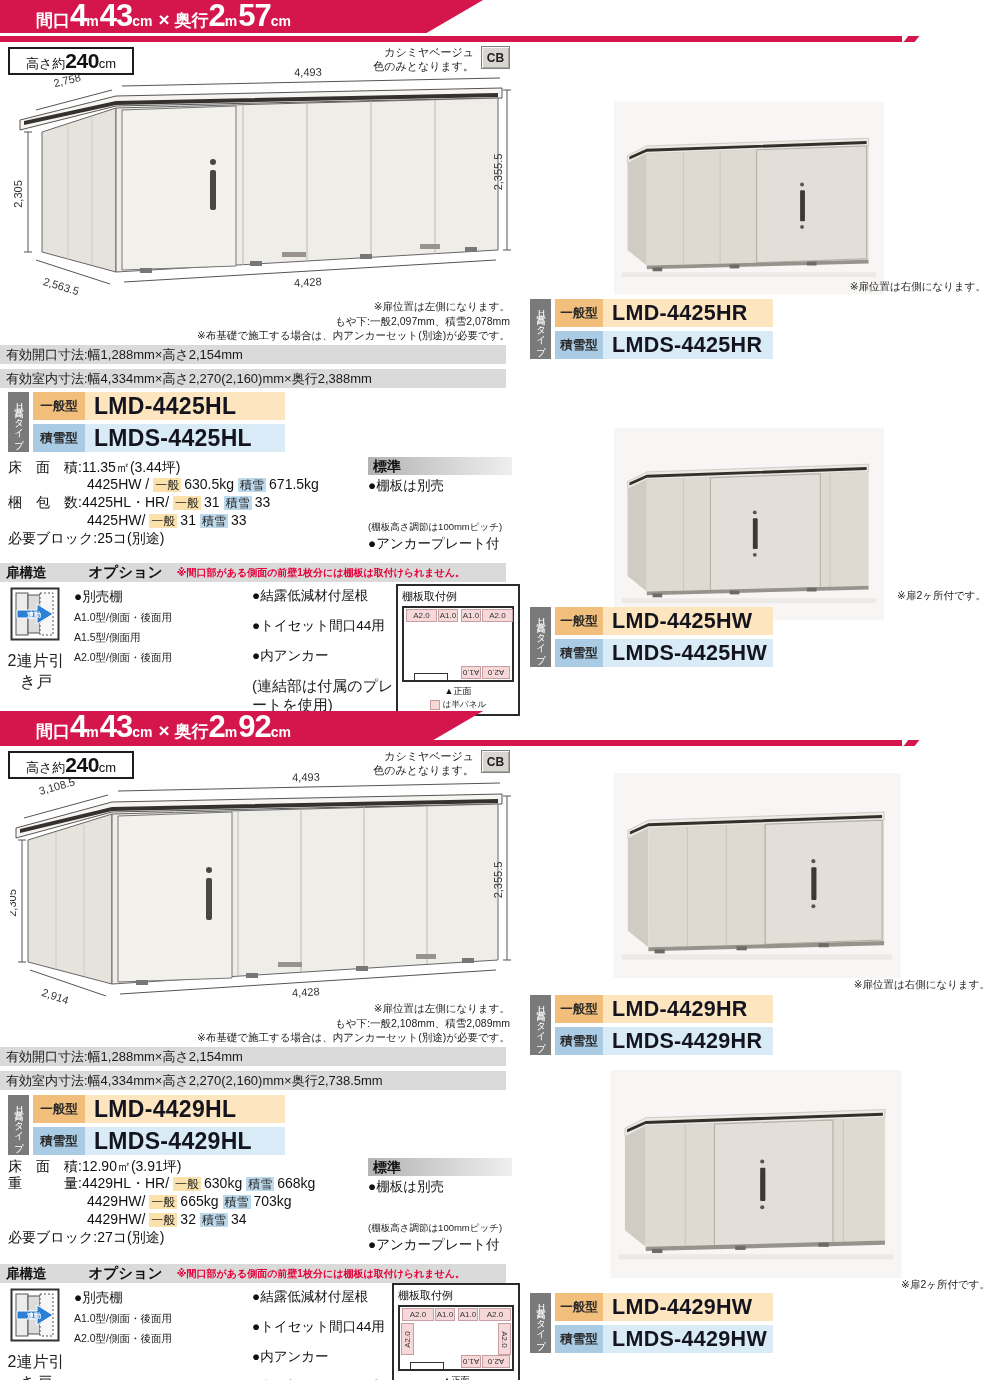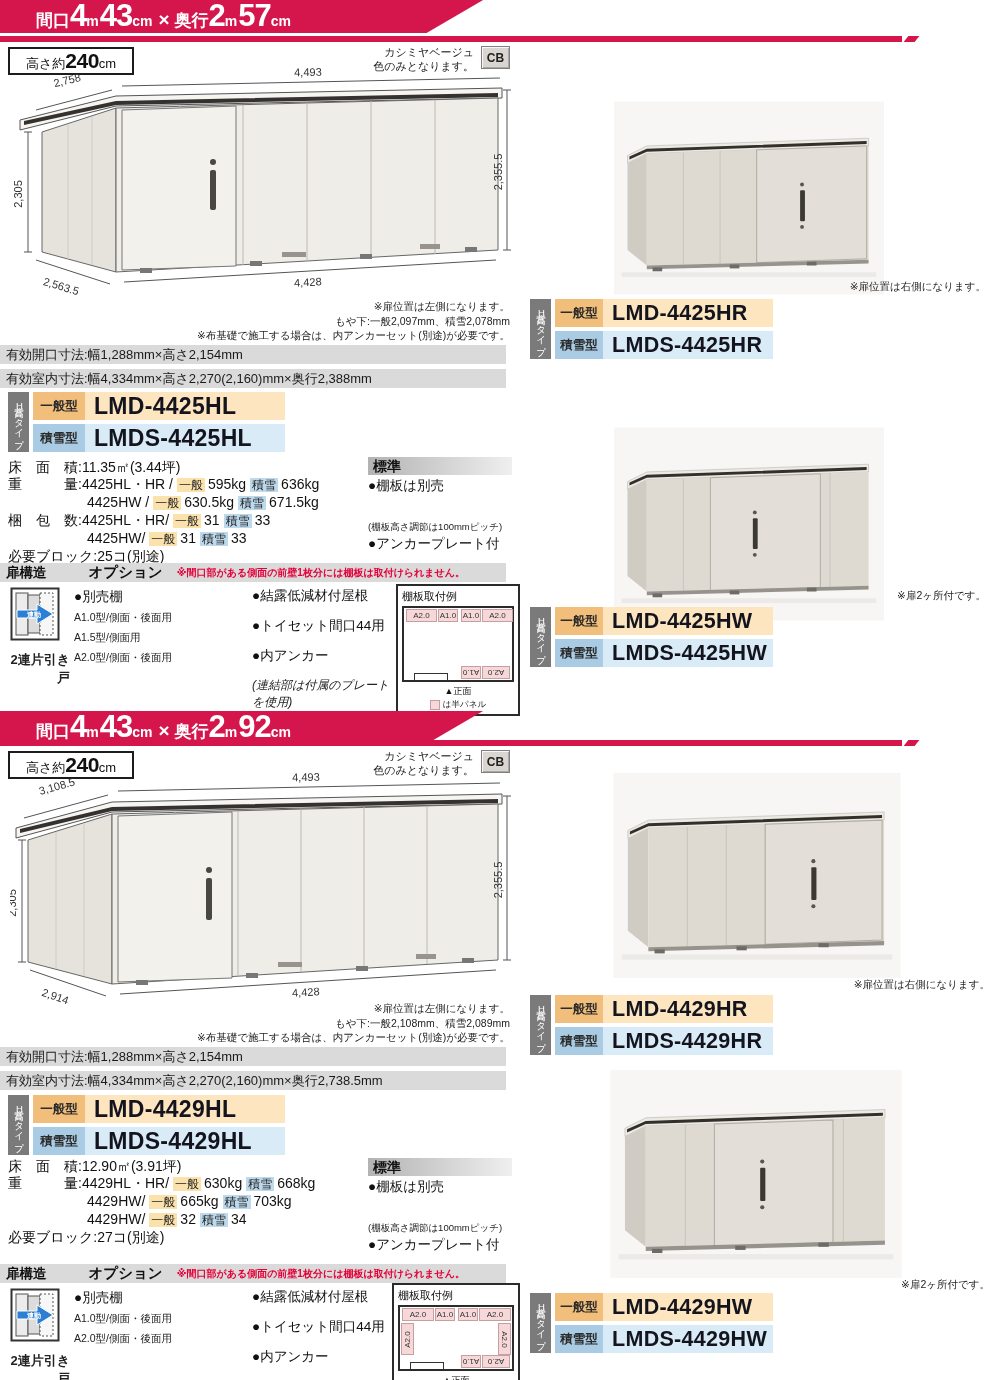--- a/index.html
+++ b/index.html
@@ -52,25 +52,25 @@
   .stdbox{width:144px;}
   .stdbox .title{background:linear-gradient(90deg,#b3b3b3,#efefef);font-size:14px;font-weight:700;height:18px;line-height:18px;padding-left:5px;}
   .stdbox .i{font-size:13.5px;line-height:21px;}
   .stdbox .note{font-size:9.5px;line-height:13px;color:#222;margin-top:24px;}
 
   .drow{background:#dadada;height:19px;display:flex;align-items:center;box-sizing:border-box;}
   .drow .l1{font-weight:700;font-size:13.5px;margin-left:6px;}
   .drow .l2{font-weight:700;font-size:14.5px;margin-left:42px;}
   .drow .warn{color:#e60039;font-size:10px;margin-left:14px;font-weight:700;}
 
-  .caption{font-size:13px;text-align:right;color:#222;font-weight:bold;}
+  .caption{font-size:16px;text-align:center;color:#222;}
   .optcol .t{font-size:13.5px;line-height:20px;}
   .optcol .s{font-size:10.5px;line-height:20px;color:#222;}
   .optmid .t{font-size:13.5px;height:30px;}
-  .optnote{font-size:12px;color:#222;font-style:italic;}
+  .optnote{font-size:15px;color:#222;}
 
   .shelfbox{border:2px solid #2b2b2b;background:#fff;padding:3px 4px;box-sizing:border-box;}
   .shelfbox .title{font-size:11px;margin-bottom:2px;}
   .room{border:2px solid #2b2b2b;position:relative;background:#fff;}
   .srow{position:absolute;display:flex;gap:1px;}
   .sbox{background:#f6d8d9;border:1px solid #c79fa3;font-size:8px;display:flex;align-items:center;justify-content:center;color:#333;height:13px;box-sizing:border-box;}
   .sbox.rot{transform:rotate(180deg);}
   .vbox{position:absolute;background:#f6d8d9;border:1px solid #c79fa3;width:13px;height:32px;display:flex;align-items:center;justify-content:center;box-sizing:border-box;}
   .vbox span{font-size:8px;white-space:nowrap;color:#333;}
   .vbox.l span{transform:rotate(-90deg);}
@@ -175,21 +175,20 @@
       </div>
       <div class="mrow w-big snow">
         <span class="mlabel">積雪型</span>
         <span class="mname">LMDS-4425HL</span>
       </div>
     </div>
   </div>
 
   <div class="abs specs" style="left:8px;top:459px;width:356px;">
     <div><span>床　面　積:</span><span>11.35㎡(3.44坪)</span></div>
-    <div><span>重　　　量:</span><span>4425HL・HR /</span><span class="hl g">一般</span><span>595kg</span><span class="hl s">積雪</span><span>636kg</span></div>
     <div class="indent"><span>4425HW /</span><span class="hl g">一般</span><span>630.5kg</span><span class="hl s">積雪</span><span>671.5kg</span></div>
     <div><span>梱　包　数:</span><span>4425HL・HR/</span><span class="hl g">一般</span><span>31</span><span class="hl s">積雪</span><span>33</span></div>
     <div class="indent"><span>4425HW/</span><span class="hl g">一般</span><span>31</span><span class="hl s">積雪</span><span>33</span></div>
     <div>必要ブロック:25コ(別途)</div>
   </div>
 
   <div class="abs stdbox" style="left:368px;top:457px;">
     <div class="title">標準</div>
     <div class="i">●棚板は別売</div>
     <div class="note">(棚板高さ調節は100mmピッチ)</div>

